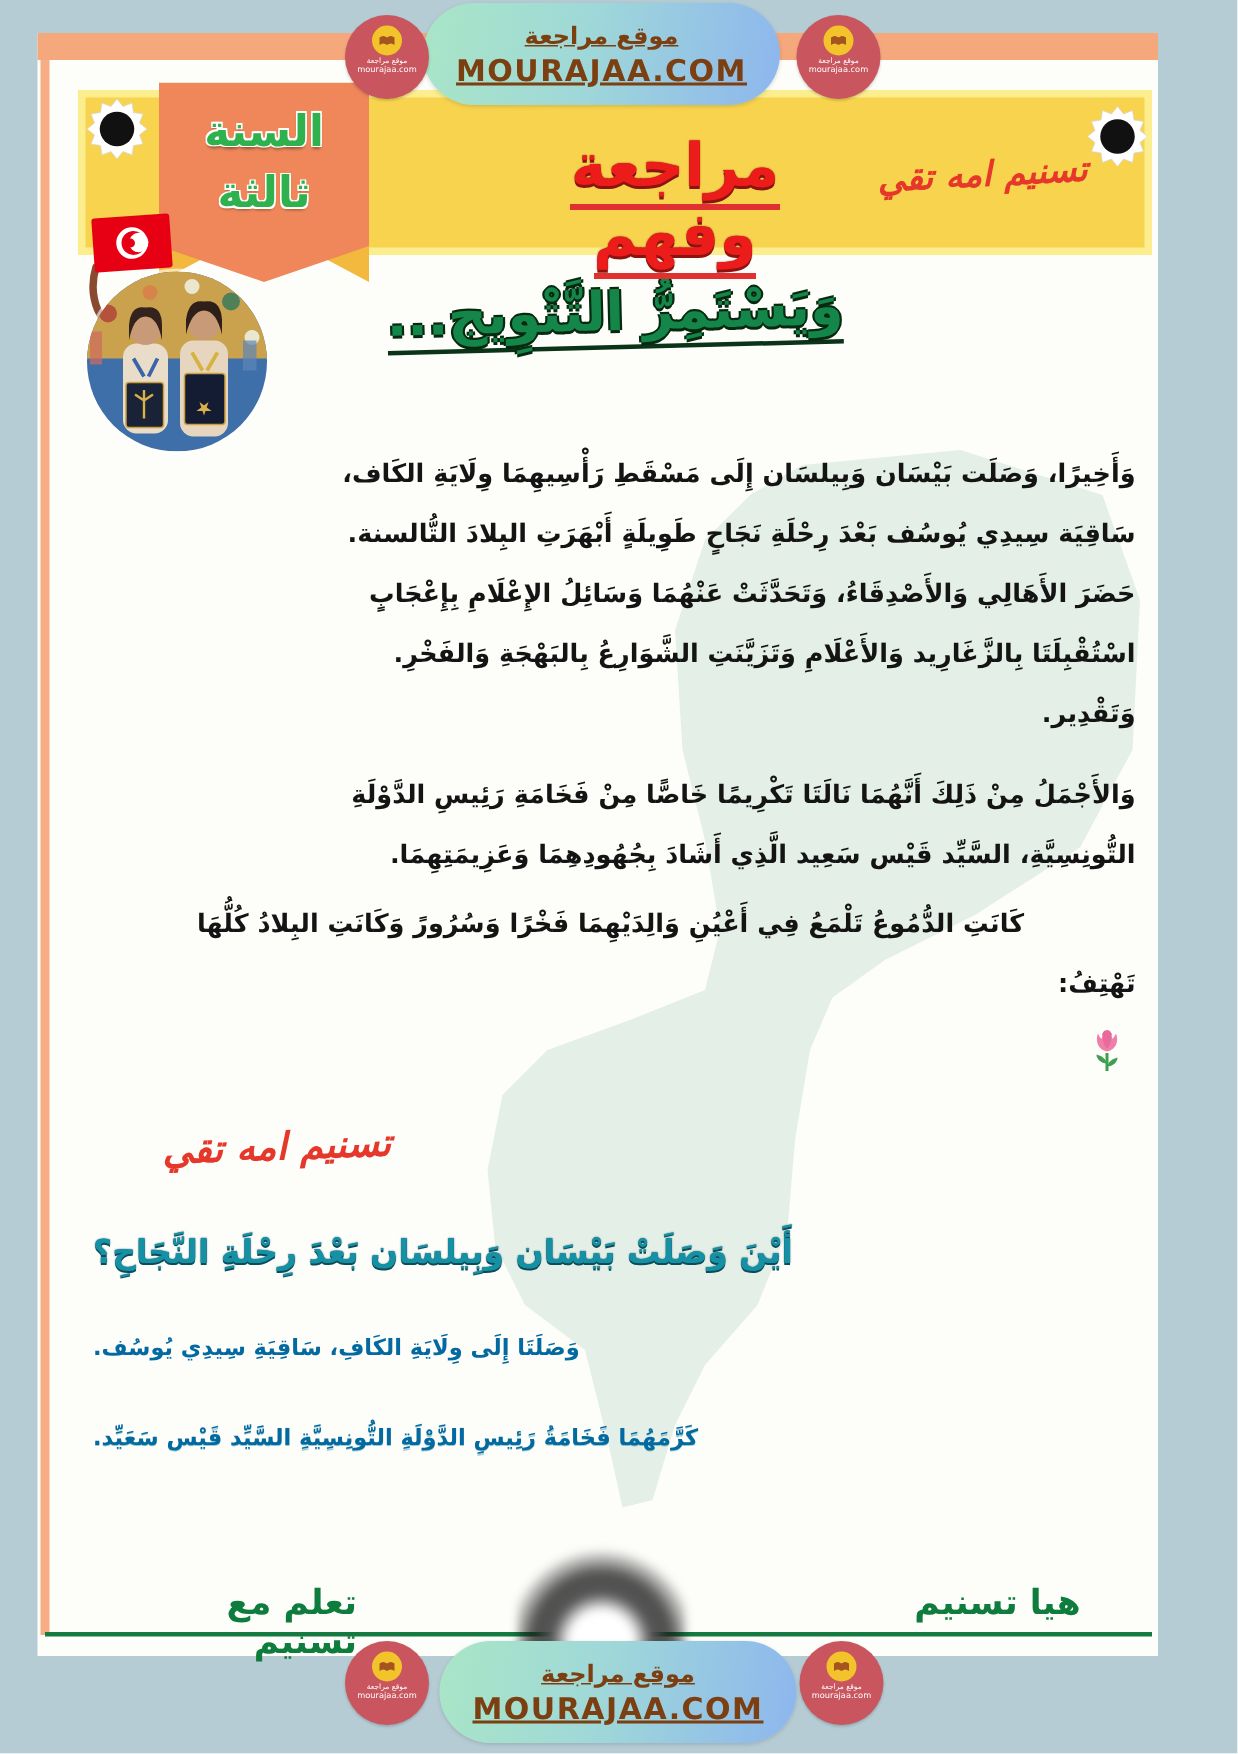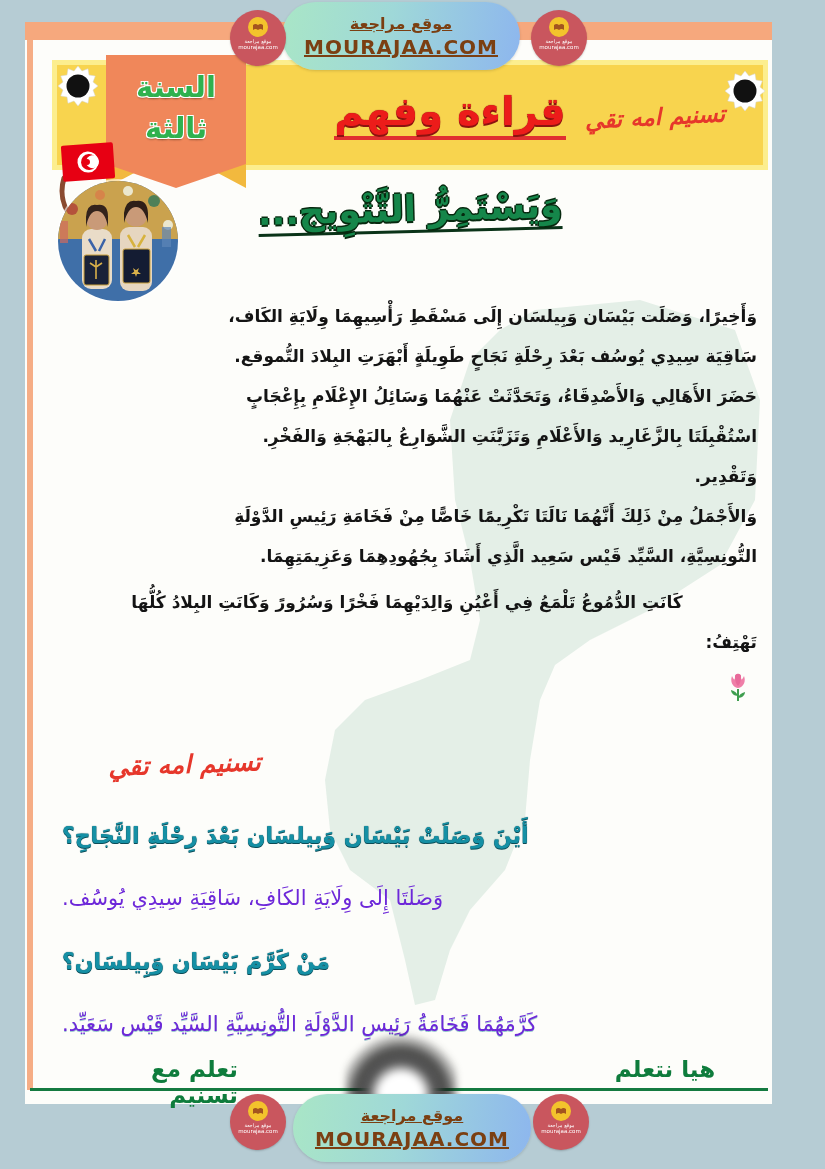--- a/index.html
+++ b/index.html
@@ -54,28 +54,28 @@
   .photo{left:58px;top:181px;width:120px;height:120px;border-radius:50%;overflow:hidden;z-index:7;box-shadow:0 0 0 2px rgba(255,255,255,.6);}
 
   .lesson-title{left:250px;top:188px;width:320px;text-align:center;z-index:4;
       font-size:36px;font-weight:bold;color:#15864a;transform:rotate(-1.5deg);
       text-shadow:-1.5px 0 0 #07290f,1.5px 0 0 #07290f,0 -1.5px 0 #07290f,0 2px 0 #07290f;}
   .lesson-title span{border-bottom:3px solid #0a3318;padding-bottom:1px;}
 
   
   .bodytext{right:68px;top:296px;width:700px;direction:rtl;text-align:right;z-index:3;color:#141414;}
   .bodytext .ln{font-size:17px;font-weight:bold;line-height:40px;height:40px;white-space:nowrap;}
-  .mt14{} .mt6{margin-top:6px;text-align:center;} .mt8{margin-top:8px;}
+  .mt14{margin-top:14px;} .mt6{margin-top:6px;text-align:center;} .mt8{margin-top:8px;}
   .tulip{display:inline-block;vertical-align:-6px;margin-right:10px;}
 
   
   .qa{right:68px;top:816px;width:695px;direction:rtl;text-align:left;z-index:3;}
   .q{font-size:22px;font-weight:bold;color:#1590a5;line-height:40px;
      text-shadow:0 1px 0 #0b4c57,0 0 1px #0b4c57;}
-  .a{font-size:21px;font-weight:normal;color:#6d28d9;line-height:36px;}
+  .a{font-size:15px;font-weight:bold;color:#0369a1;line-height:36px;}
   .a1{margin-top:24px;} .q2{margin-top:26px;} .a2{margin-top:24px;text-shadow:0 1px 0 rgba(46,143,160,.45);}
 
   
   .footer-line{left:30px;top:1088px;width:738px;height:3px;background:#147a40;z-index:3;}
   .foot-txt{font-size:23px;font-weight:bold;color:#0e7c3c;z-index:4;}
   .foot-right{left:605px;top:1056px;width:120px;text-align:center;}
   .foot-left{left:88px;top:1056px;width:150px;text-align:right;}
   .blob{left:345px;top:1028px;width:112px;height:112px;z-index:5;filter:blur(3px);
         background:radial-gradient(circle at 50% 60%, #ffffff 0 24%, #555 38%, rgba(20,20,20,.75) 52%, rgba(20,20,20,0) 72%);}
 </style>
@@ -121,21 +121,21 @@
   <div class="abs banner"></div>
   <svg class="abs seal" style="left:58px;top:66px;" viewBox="0 0 40 40">
     <path d="M40,20 35,24 37.3,30 31,31 30,37.3 24,35 20,40 16,35 10,37.3 9,31 2.7,30 5,24 0,20 5,16 2.7,10 9,9 10,2.7 16,5 20,0 24,5 30,2.7 31,9 37.3,10 35,16 Z" fill="#ffffff" stroke="#d5d5d5" stroke-width="0.5"></path>
     <circle cx="20" cy="20" r="11.5" fill="#111111"></circle>
   </svg>
   <svg class="abs seal" style="left:725px;top:71px;" viewBox="0 0 40 40">
     <path d="M40,20 35,24 37.3,30 31,31 30,37.3 24,35 20,40 16,35 10,37.3 9,31 2.7,30 5,24 0,20 5,16 2.7,10 9,9 10,2.7 16,5 20,0 24,5 30,2.7 31,9 37.3,10 35,16 Z" fill="#ffffff" stroke="#d5d5d5" stroke-width="0.5"></path>
     <circle cx="20" cy="20" r="11.5" fill="#111111"></circle>
   </svg>
   <div class="abs banner-title">
-    <span>قراءة وفهم</span>
+    <span>مراجعة وفهم</span>
   </div>
   <div class="abs hand hand-header">تسنيم امه تقي</div>
 
   <div class="abs ribbon">
     <div class="back"></div>
     <div class="front"></div>
     <div class="txt">
       <div>السنة</div>
       <div>ثالثة</div>
     </div>
@@ -179,21 +179,21 @@
       <path d="M78,96 l3,-9 l-8,6 h10 l-8,-6 Z" fill="#d9b04a"></path>
     </svg>
   </div>
 
   <div class="abs lesson-title">
     <span>...وَيَسْتَمِرُّ التَّتْوِيج</span>
   </div>
 
   <div class="abs bodytext">
     <div class="ln">وَأَخِيرًا، وَصَلَت بَيْسَان وَبِيلسَان إِلَى مَسْقَطِ رَأْسِيهِمَا وِلَايَةِ الكَاف،</div>
-    <div class="ln">سَاقِيَة سِيدِي يُوسُف بَعْدَ رِحْلَةِ نَجَاحٍ طَوِيلَةٍ أَبْهَرَتِ البِلادَ التُّموقع.</div>
+    <div class="ln">سَاقِيَة سِيدِي يُوسُف بَعْدَ رِحْلَةِ نَجَاحٍ طَوِيلَةٍ أَبْهَرَتِ البِلادَ التُّالسنة.</div>
     <div class="ln">حَضَرَ الأَهَالِي وَالأَصْدِقَاءُ، وَتَحَدَّثَتْ عَنْهُمَا وَسَائِلُ الإِعْلَامِ بِإِعْجَابٍ</div>
     <div class="ln">اسْتُقْبِلَتَا بِالزَّغَارِيد وَالأَعْلَامِ وَتَزَيَّنَتِ الشَّوَارِعُ بِالبَهْجَةِ وَالفَخْرِ.</div>
     <div class="ln">وَتَقْدِير.</div>
     <div class="ln mt14">وَالأَجْمَلُ مِنْ ذَلِكَ أَنَّهُمَا نَالَتَا تَكْرِيمًا خَاصًّا مِنْ فَخَامَةِ رَئِيسِ الدَّوْلَةِ</div>
     <div class="ln">التُّونِسِيَّةِ، السَّيِّد قَيْس سَعِيد الَّذِي أَشَادَ بِجُهُودِهِمَا وَعَزِيمَتِهِمَا.</div>
     <div class="ln mt6">كَانَتِ الدُّمُوعُ تَلْمَعُ فِي أَعْيُنِ وَالِدَيْهِمَا فَخْرًا وَسُرُورً وَكَانَتِ البِلادُ كُلُّهَا</div>
     <div class="ln">تَهْتِفُ:</div>
     <div class="ln mt8">
       <svg class="tulip" width="18" height="30" viewBox="0 0 18 30">
         <path d="M9,17 L9,29" stroke="#3f9e4f" stroke-width="2"></path>
@@ -203,26 +203,25 @@
         <path d="M6,4 C7,1 11,1 12,4 C12,9 11,12 9,14 C7,12 6,9 6,4 Z" fill="#e86a9a"></path>
       </svg>
     </div>
   </div>
 
   <div class="abs hand hand-mid">تسنيم امه تقي</div>
 
   <div class="abs qa">
     <div class="q q1">أَيْنَ وَصَلَتْ بَيْسَان وَبِيلسَان بَعْدَ رِحْلَةِ النَّجَاحِ؟</div>
     <div class="a a1">وَصَلَتَا إِلَى وِلَايَةِ الكَافِ، سَاقِيَةِ سِيدِي يُوسُف.</div>
-    <div class="q q2">مَنْ كَرَّمَ بَيْسَان وَبِيلسَان؟</div>
     <div class="a a2">كَرَّمَهُمَا فَخَامَةُ رَئِيسِ الدَّوْلَةِ التُّونِسِيَّةِ السَّيِّد قَيْس سَعَيِّد.</div>
   </div>
 
   <div class="abs footer-line"></div>
-  <div class="abs foot-txt foot-right">هيا نتعلم</div>
+  <div class="abs foot-txt foot-right">هيا تسنيم</div>
   <div class="abs foot-txt foot-left">تعلم مع تسنيم</div>
   <div class="abs blob"></div>
 
   <div class="abs pill pill-bottom">
     <div class="l1">موقع مراجعة</div>
     <div class="l2">MOURAJAA.COM</div>
   </div>
   <div class="abs logo" style="left:230px;top:1094px;">
     <div class="yc">
       <svg width="12" height="9" viewBox="0 0 12 9">

